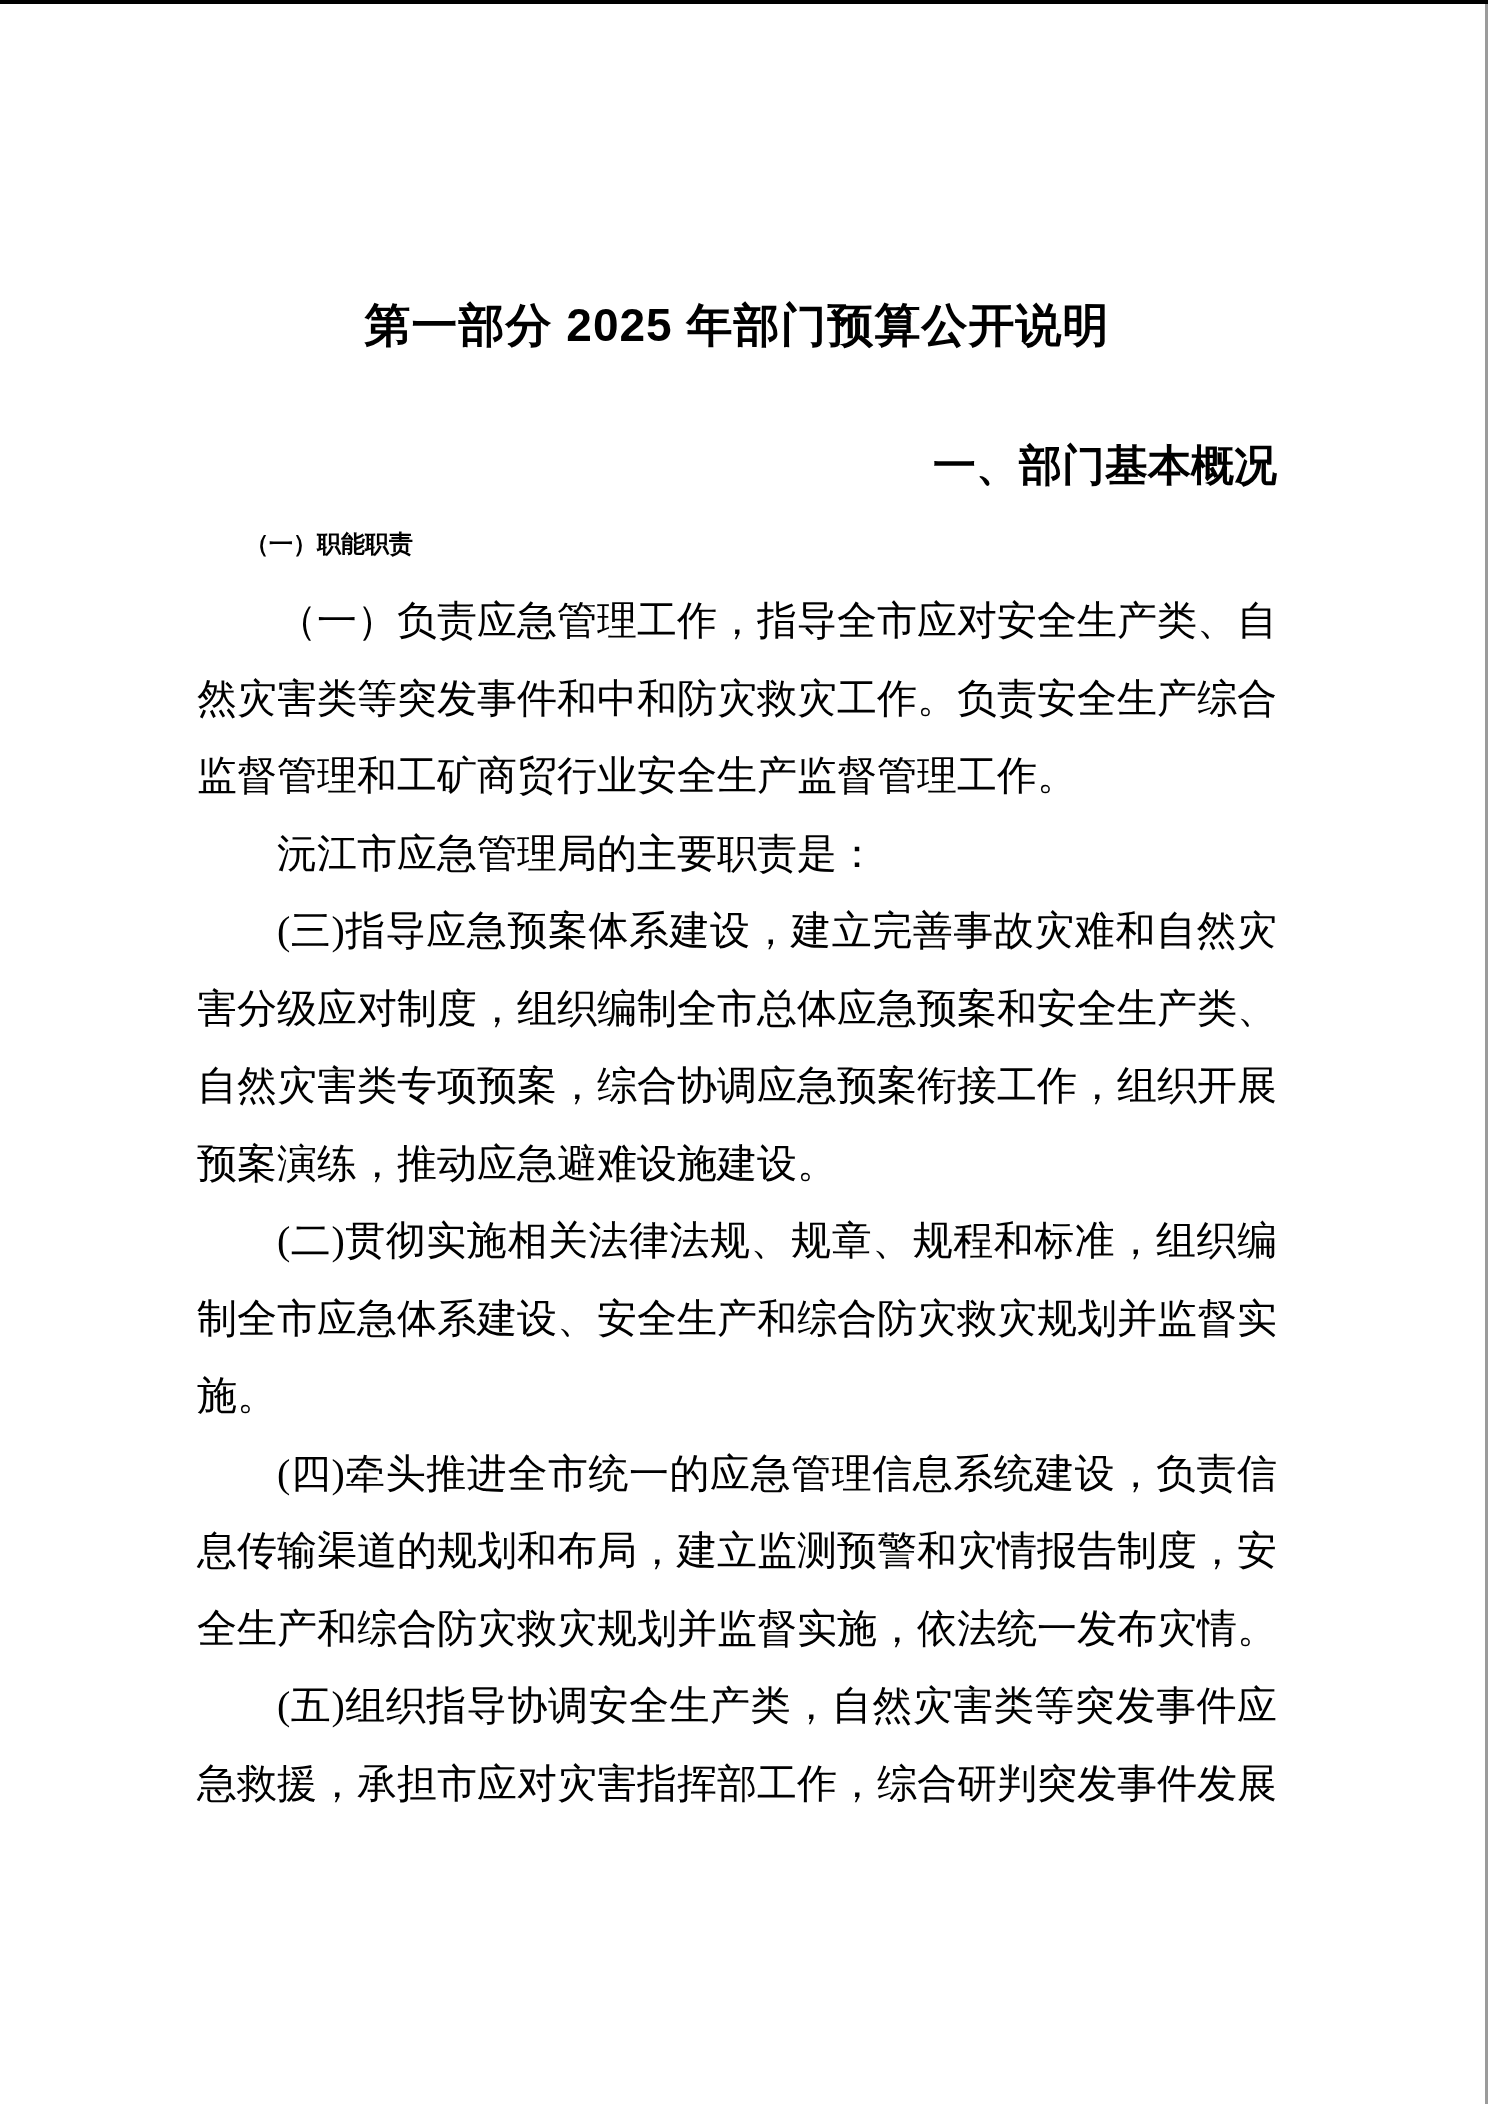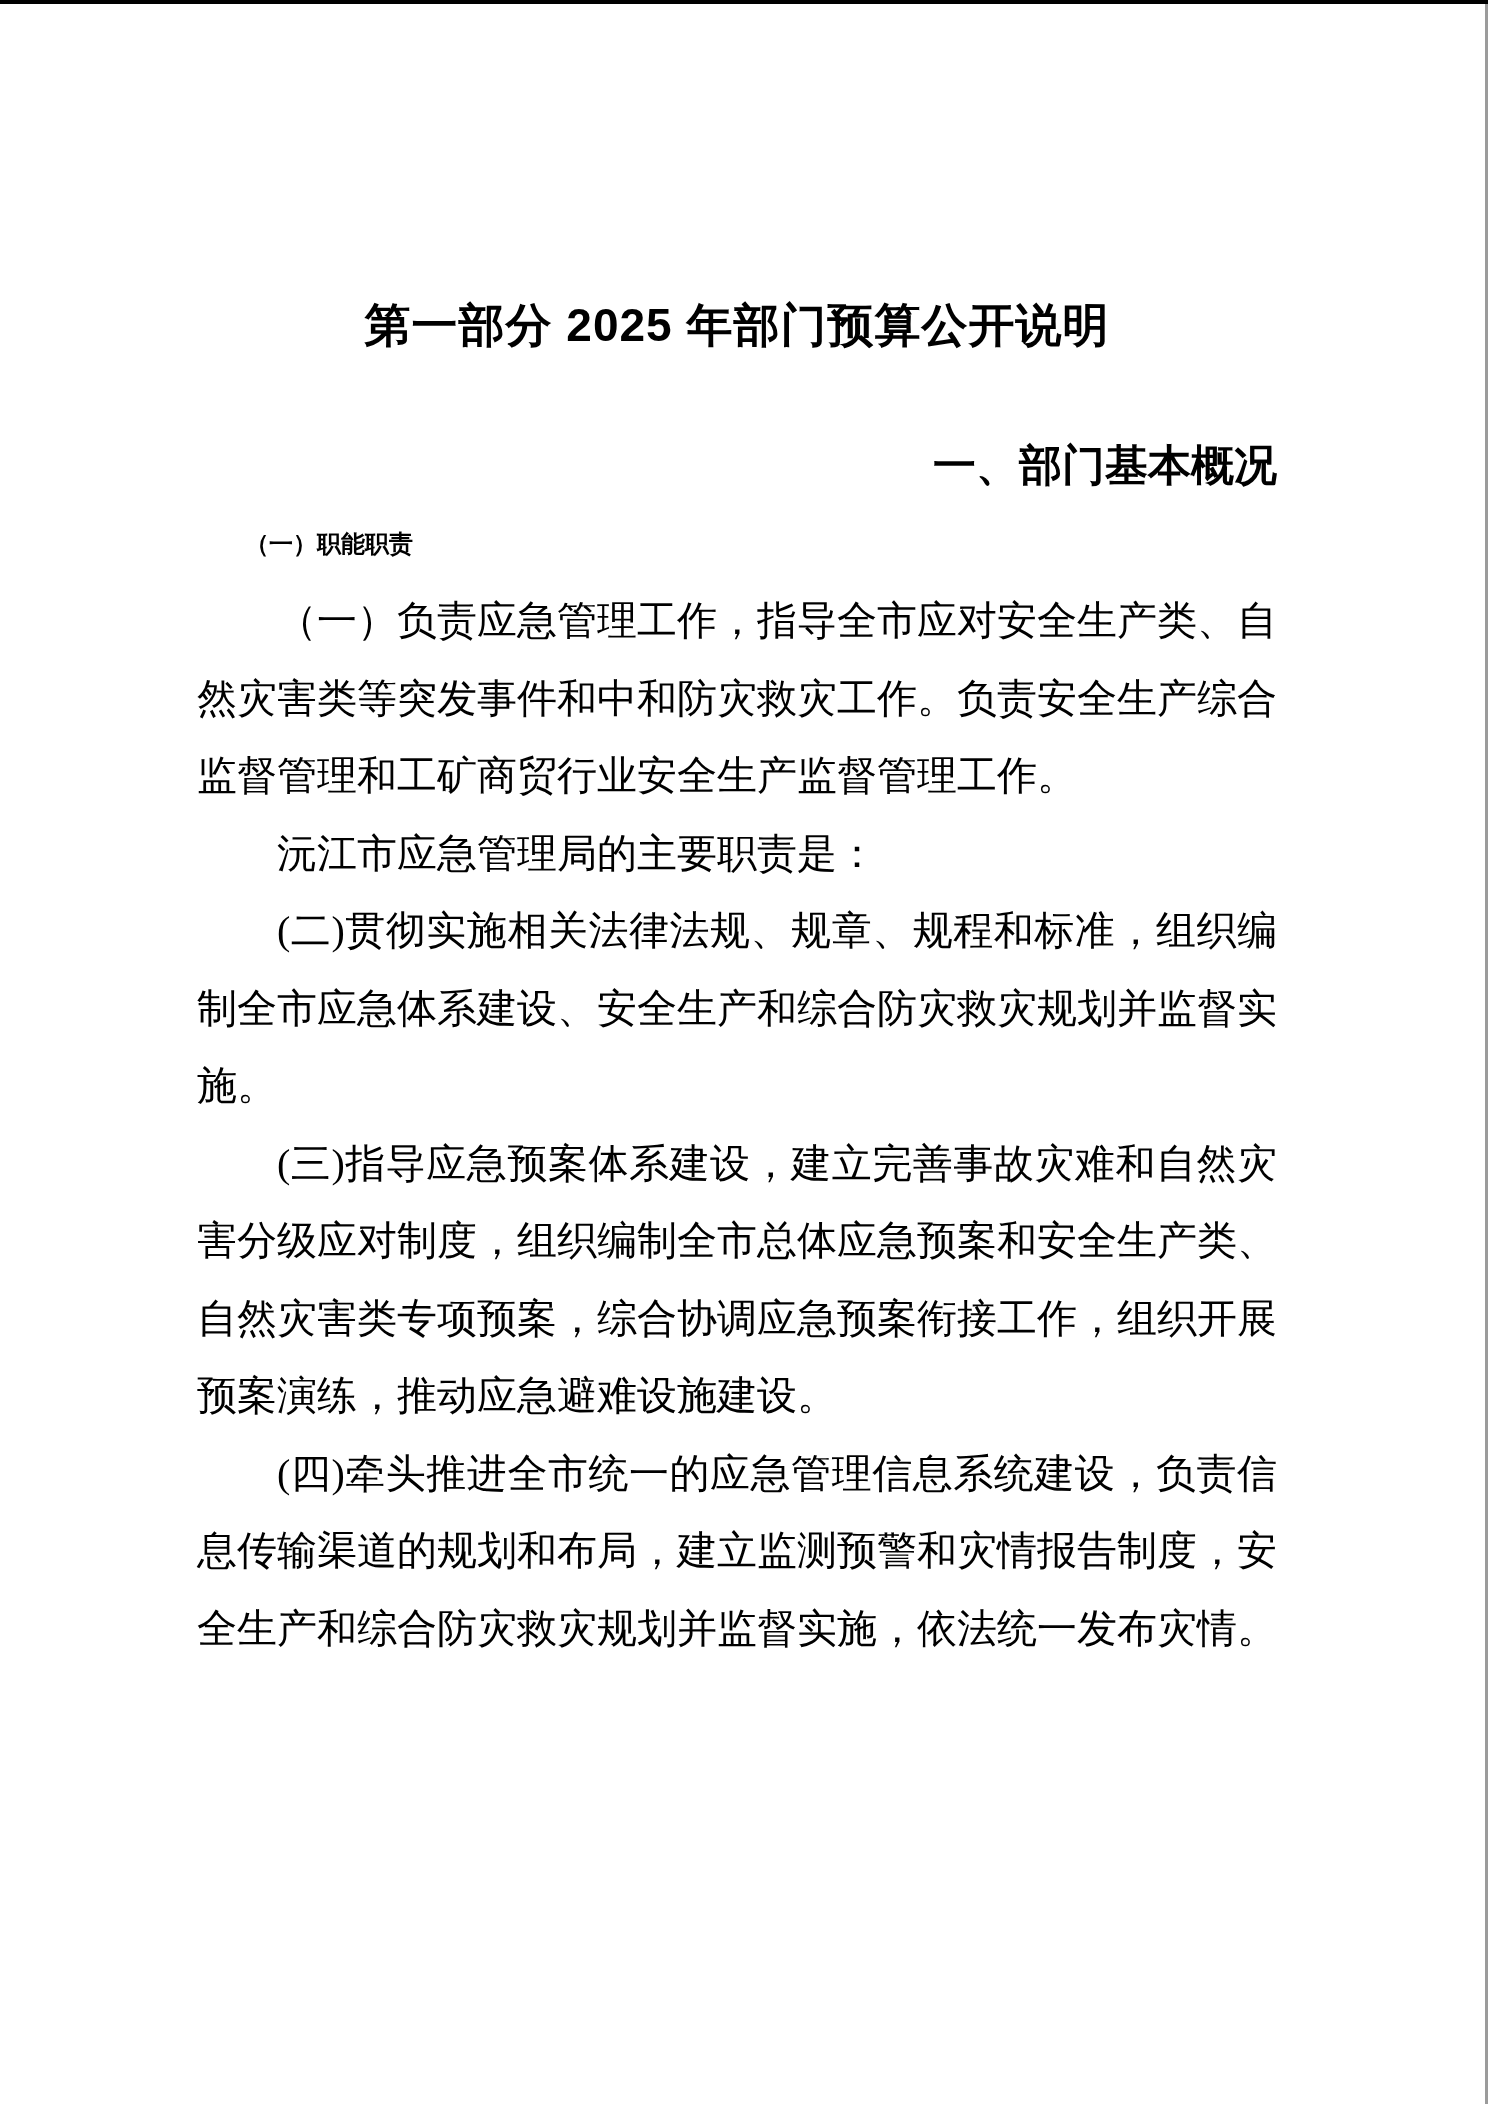--- a/index.html
+++ b/index.html
@@ -86,19 +86,20 @@
   <h1 class="doc-title">第一部分 2025 年部门预算公开说明</h1>
 
   <h2 class="h-section">一、部门基本概况</h2>
 
   <h3 class="h-sub">（一）职能职责</h3>
 
   <p class="para">（一）负责应急管理工作，指导全市应对安全生产类、自然灾害类等突发事件和中和防灾救灾工作。负责安全生产综合监督管理和工矿商贸行业安全生产监督管理工作。</p>
 
   <p class="para">沅江市应急管理局的主要职责是：</p>
 
+  <p class="para">(三)指导应急预案体系建设，建立完善事故灾难和自然灾害分级应对制度，组织编制全市总体应急预案和安全生产类、自然灾害类专项预案，综合协调应急预案衔接工作，组织开展预案演练，推动应急避难设施建设。</p>
+
   <p class="para">(二)贯彻实施相关法律法规、规章、规程和标准，组织编制全市应急体系建设、安全生产和综合防灾救灾规划并监督实施。</p>
-
-  <p class="para">(三)指导应急预案体系建设，建立完善事故灾难和自然灾害分级应对制度，组织编制全市总体应急预案和安全生产类、自然灾害类专项预案，综合协调应急预案衔接工作，组织开展预案演练，推动应急避难设施建设。</p>
 
   <p class="para">(四)牵头推进全市统一的应急管理信息系统建设，负责信息传输渠道的规划和布局，建立监测预警和灾情报告制度，安全生产和综合防灾救灾规划并监督实施，依法统一发布灾情。</p>
 
+  <p class="para">(五)组织指导协调安全生产类，自然灾害类等突发事件应急救援，承担市应对灾害指挥部工作，综合研判突发事件发展</p>
 </div>
 
 </body></html>

